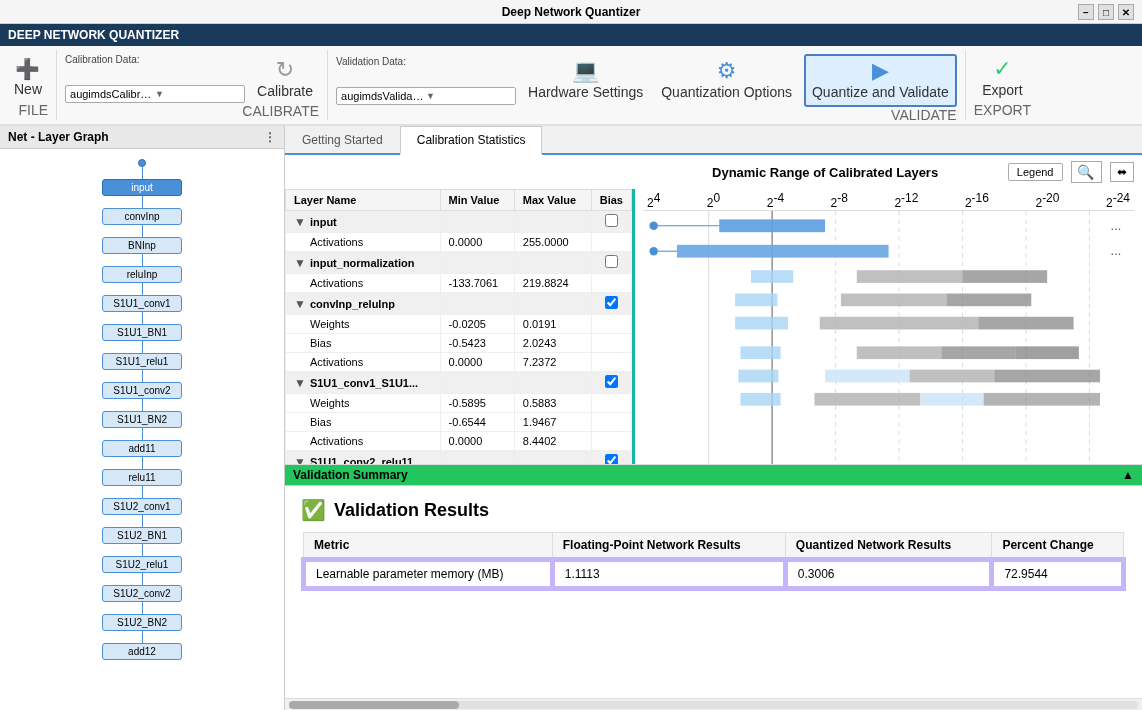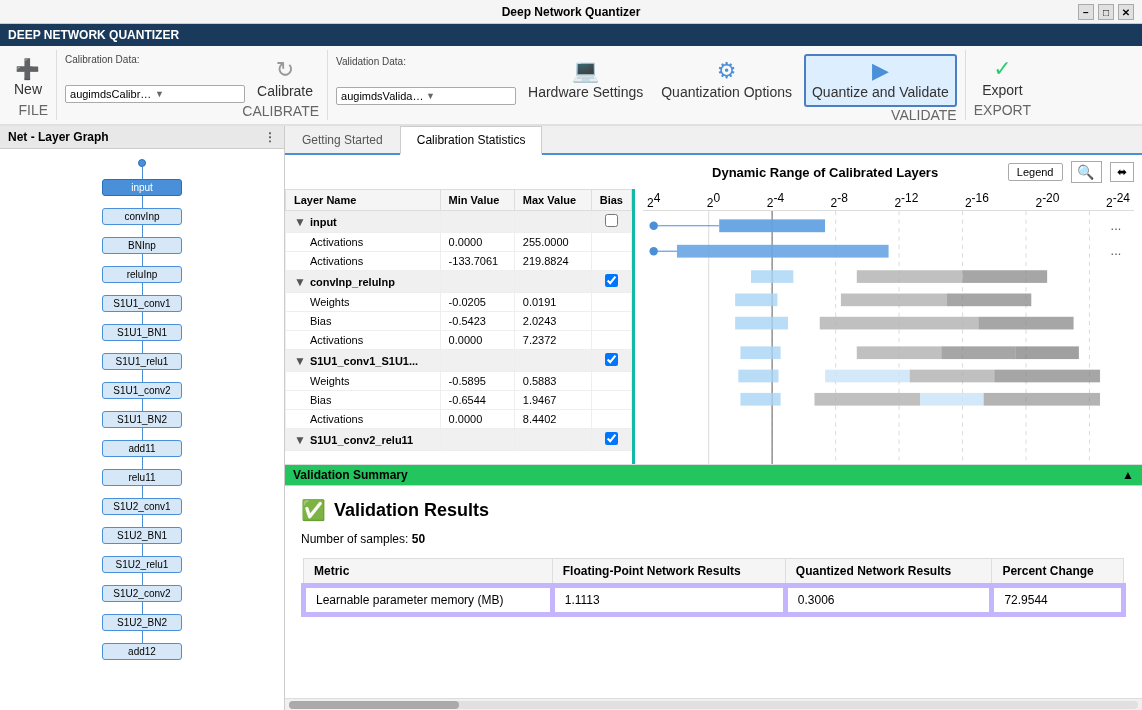--- a/index.html
+++ b/index.html
@@ -608,20 +608,26 @@
                     <td></td>
                   <td class="checkbox-cell"><input type="checkbox" style=""></td>
                 </tr>
                 <tr class="sub-row">
                   <td>Activations</td>
                   <td>0.0000</td>
                     <td>255.0000</td>
                   <td class="checkbox-cell"></td>
                 </tr>
 
+                <tr class="group-row">
+                  <td><span class="expand-arrow">▼</span>input_normalization</td>
+                  <td></td>
+                    <td></td>
+                  <td class="checkbox-cell"><input type="checkbox" style=""></td>
+                </tr>
                 <tr class="sub-row">
                   <td>Activations</td>
                   <td>-133.7061</td>
                     <td>219.8824</td>
                   <td class="checkbox-cell"></td>
                 </tr>
 
                 <tr class="group-row">
                   <td><span class="expand-arrow">▼</span>convInp_reluInp</td>
                   <td></td>
@@ -751,24 +757,20 @@
       </div>
 
       <div class="section-collapse-header">
         <span>Validation Summary</span>
         <span>▲</span>
       </div>
       <div class="validation-section">
         <div class="validation-title-row">
           <span class="check-icon">✅</span>
           <span class="validation-title">Validation Results</span>
-        </div>
-        <div class="samples-count">
-          <span>Number of samples:</span>
-          <strong>50</strong>
         </div>
         <table class="validation-table">
           <thead>
             <tr>
               <th>Metric</th>
               <th>Floating-Point Network Results</th>
               <th>Quantized Network Results</th>
               <th>Percent Change</th>
             </tr>
           </thead>

